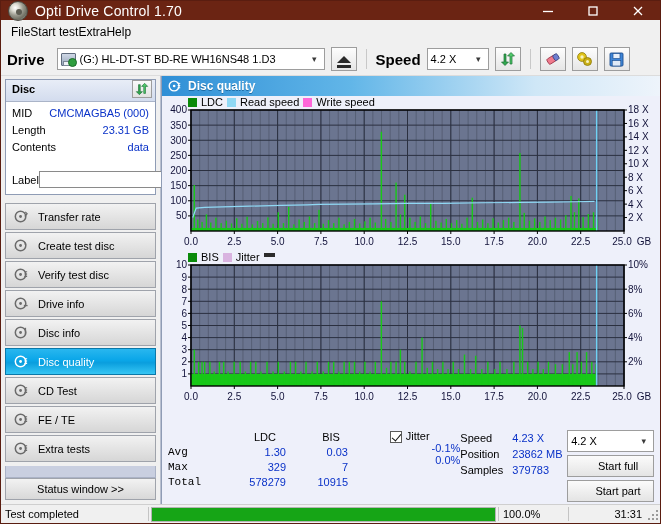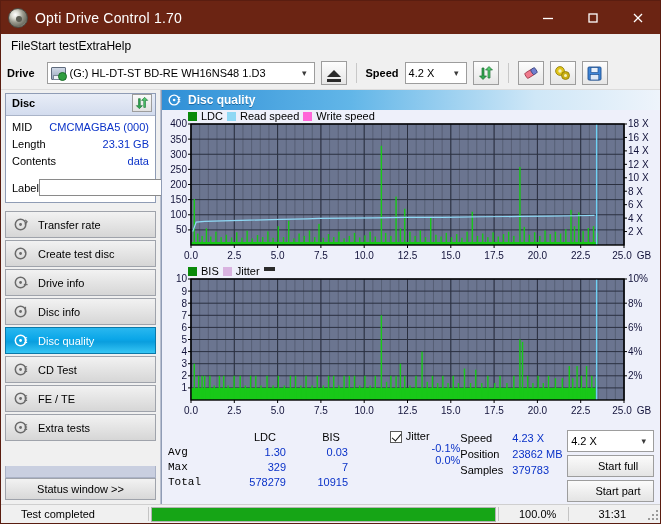--- a/index.html
+++ b/index.html
@@ -13,21 +13,21 @@
   }
   .window {
     width: 661px; height: 524px;
     border: 1px solid #5a1d10;
     background: #f0f0f0;
     display: flex; flex-direction: column;
     position: relative;
   }
   
   .titlebar {
-    height: 33px; background: #6b2413;
+    height: 19px; background: #6b2413;
     display: flex; align-items: center;
     flex: none;
   }
   .title-icon {
     width: 20px; height: 20px; margin-left: 7px; margin-right: 7px;
     border-radius: 50%;
     background: radial-gradient(circle at 35% 32%, #ffffff 0%, #dcdcd2 22%, #9a9a8e 45%, #6e6e62 70%, #cfcfc4 100%);
     border: 1px solid #4b4b44;
     position: relative;
   }
@@ -46,21 +46,21 @@
   .menubar {
     height:23px; background:#f0f0f0; display:flex; align-items:center;
     padding-left:10px; flex:none;
   }
   .menubar span { font-size:12px; color:#000; }
   
   .toolbar {
     height:33px; background:#f0f0f0; border-bottom:1px solid #dcdcdc;
     display:flex; align-items:center; padding:0 6px; gap:6px; flex:none;
   }
-  .tb-label { font-weight:bold; font-size:11px; color:#000; }
+  .tb-label { font-weight:bold; font-size:15px; color:#000; }
   .combo {
     height:22px; background:#fff; border:1px solid #9d9d9d;
     display:flex; align-items:center; padding:0 2px 0 3px; font-size:11px;
     position:relative;
   }
   .combo .caret { margin-left:auto; padding:0 5px; color:#3a3a3a; font-size:9px; }
   .drive-combo { width:268px; margin-left:6px; }
   .speed-combo { width:62px; }
   .drv-ico {
     width:15px; height:13px; margin-right:4px; position:relative; flex:none;
@@ -89,21 +89,21 @@
     height:22px; background:linear-gradient(#e8edf7,#d3dcee);
     display:flex; align-items:center; padding:0 3px 4px 6px; border-bottom:1px solid #aab4c8;
   }
   .disc-head b { font-size:11px; }
   .refresh-btn { margin-left:auto; width:20px;height:18px;border:1px solid #9d9d9d;
     background:linear-gradient(#fafafa,#e2e2e2); display:flex;align-items:center;justify-content:center;}
   .disc-rows { padding:3px 6px 5px 6px; }
   .drow { display:flex; font-size:11px; line-height:17px; }
   .drow .k { color:#000; }
   .drow .v { margin-left:auto; color:#0a32c8; }
-  .label-row { display:flex; align-items:center; margin-top:8px; }
+  .label-row { display:flex; align-items:center; margin-top:14px; }
   .label-row .k { font-size:11px; }
   .label-input { flex:1; height:17px; border:1px solid #8a8a8a; background:#fff; }
   .cd-btn { width:19px;height:19px;border:1px solid #9d9d9d;background:linear-gradient(#fafafa,#e2e2e2);
             display:flex;align-items:center;justify-content:center;}
   .nav { margin:8px 4px 0 4px; display:flex; flex-direction:column; gap:2px; }
   .navbtn {
     height:27px; border:1px solid #9fa3ab;
     background:linear-gradient(#f2f2f2,#d6d6d6);
     display:flex; align-items:center; padding-left:8px; gap:9px; font-size:11px; color:#000;
   }
@@ -149,21 +149,21 @@
   .mid-col { width:118px; }
   .mid-col .r { display:flex; line-height:16px; }
   .mid-col .r .k { width:52px; }
   .mid-col .r .v { color:#0a32c8; }
   .right-col { margin-left:auto; width:96px; display:flex; flex-direction:column; gap:3px; }
   .act-btn { height:22px; border:1px solid #9d9d9d; background:linear-gradient(#fbfbfb,#e4e4e4);
              display:flex;align-items:center;justify-content:center; font-size:11px;padding-left:15px; }
   
   .statusbar { height:19px; flex:none; background:#f0f0f0; border-top:1px solid #cfcfcf;
                display:flex; align-items:center; font-size:11px; }
-  .sb-cell { height:14px; display:flex; align-items:center; padding:0 20px;text-align:center; }
+  .sb-cell { height:14px; display:flex; align-items:center; padding:0 4px;text-align:center; }
   .sb-text { width:148px; border-right:1px solid #c4c4c4; }
   .progress-outer { flex:1; height:15px; border:1px solid #b4b4b4; background:#fff; margin:0 2px; position:relative; }
   .progress-inner { height:100%; background:#16a516; }
   .sb-pct { width:70px; justify-content:flex-start; border-left:1px solid #c4c4c4; }
   .sb-time { width:78px; justify-content:flex-end; border-left:1px solid #c4c4c4; }
   .grip { width:12px; height:12px; margin-right:2px; margin-left:auto; position:relative; }
   .grip i { position:absolute; width:2px;height:2px;background:#9a9a9a; }
 </style>
 </head>
 <body>
@@ -301,20 +301,30 @@
         </div>
         <div class="navbtn">
           <span class="nav-ico">
             <svg width="15" height="15" viewBox="0 0 16 16">
                 <circle cx="7" cy="8" r="5.6" fill="none" stroke="#6b6b6b" stroke-width="1.6"></circle>
                 <circle cx="7" cy="8" r="1.5" fill="#6b6b6b"></circle>
                 <path d="M12 4 L13.5 7 L11 7 Z" fill="#6b6b6b"></path>
               </svg>
           </span>
           <span>Create test disc</span>
+        </div>
+        <div class="navbtn">
+          <span class="nav-ico">
+            <svg width="15" height="15" viewBox="0 0 16 16">
+                <circle cx="7" cy="8" r="5.6" fill="none" stroke="#6b6b6b" stroke-width="1.6"></circle>
+                <circle cx="7" cy="8" r="1.5" fill="#6b6b6b"></circle>
+                <path d="M11 5 L14 5 M11 7.5 L14 7.5 M11 10 L14 10" stroke="#6b6b6b" stroke-width="1.1"></path>
+              </svg>
+          </span>
+          <span>Verify test disc</span>
         </div>
         <div class="navbtn">
           <span class="nav-ico">
             <svg width="15" height="15" viewBox="0 0 16 16">
                 <circle cx="7" cy="8" r="5.6" fill="none" stroke="#6b6b6b" stroke-width="1.6"></circle>
                 <circle cx="7" cy="8" r="1.5" fill="#6b6b6b"></circle>
                 <rect x="10.5" y="9.5" width="4" height="1.4" fill="#6b6b6b"></rect>
               </svg>
           </span>
           <span>Drive info</span>

